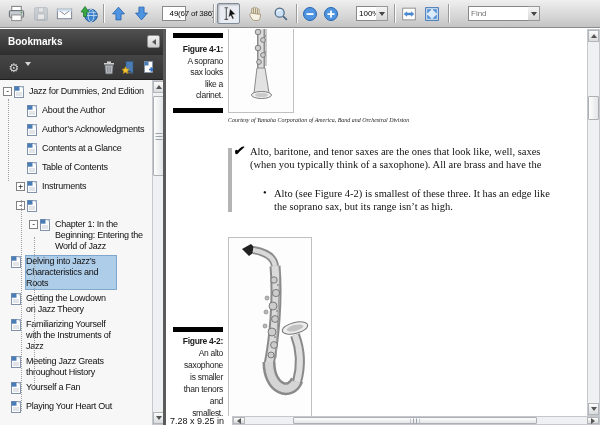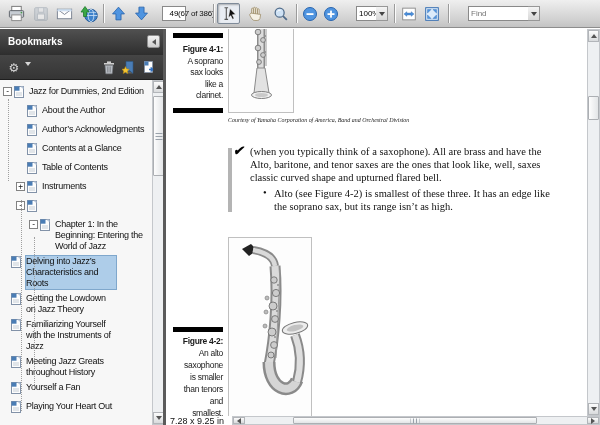--- a/index.html
+++ b/index.html
@@ -404,23 +404,22 @@
             <circle cx="36" cy="28" r="1.1"></circle>
             <circle cx="36" cy="44" r="1.1"></circle>
           </g>
       </svg>
     </div>
     <div class="credit" style="left:62px;top:88px">Courtesy of Yamaha Corporation of America, Band and Orchestral Division</div>
 
     <div id="tipbar" class="abs"></div>
     <span id="checkIcon" class="abs">✔</span>
     <div class="abs" style="left:84px;top:116px">
+      <div class="bodyline">Alto, baritone, and tenor saxes are the ones that look like, well, saxes</div>
       <div class="bodyline">(when you typically think of a saxophone). All are brass and have the</div>
-      <div class="bodyline">Alto, baritone, and tenor saxes are the ones that look like, well, saxes</div>
-      <div class="bodyline">classic curved shape and upturned flared bell.</div>
     </div>
     <span id="bulletIcon" class="abs">•</span>
     <div class="abs" style="left:108px;top:158px">
       <div class="bodyline">Alto (see Figure 4-2) is smallest of these three. It has an edge like</div>
       <div class="bodyline">the soprano sax, but its range isn’t as high.</div>
     </div>
 
     <div class="imgbox" style="left:62px;top:208px;width:84px;height:180px">
       <svg width="82" height="178" viewBox="0 0 82 178">
         <path d="M13,11 l9,-5 6,6 -8,6 z" fill="#222"></path>

